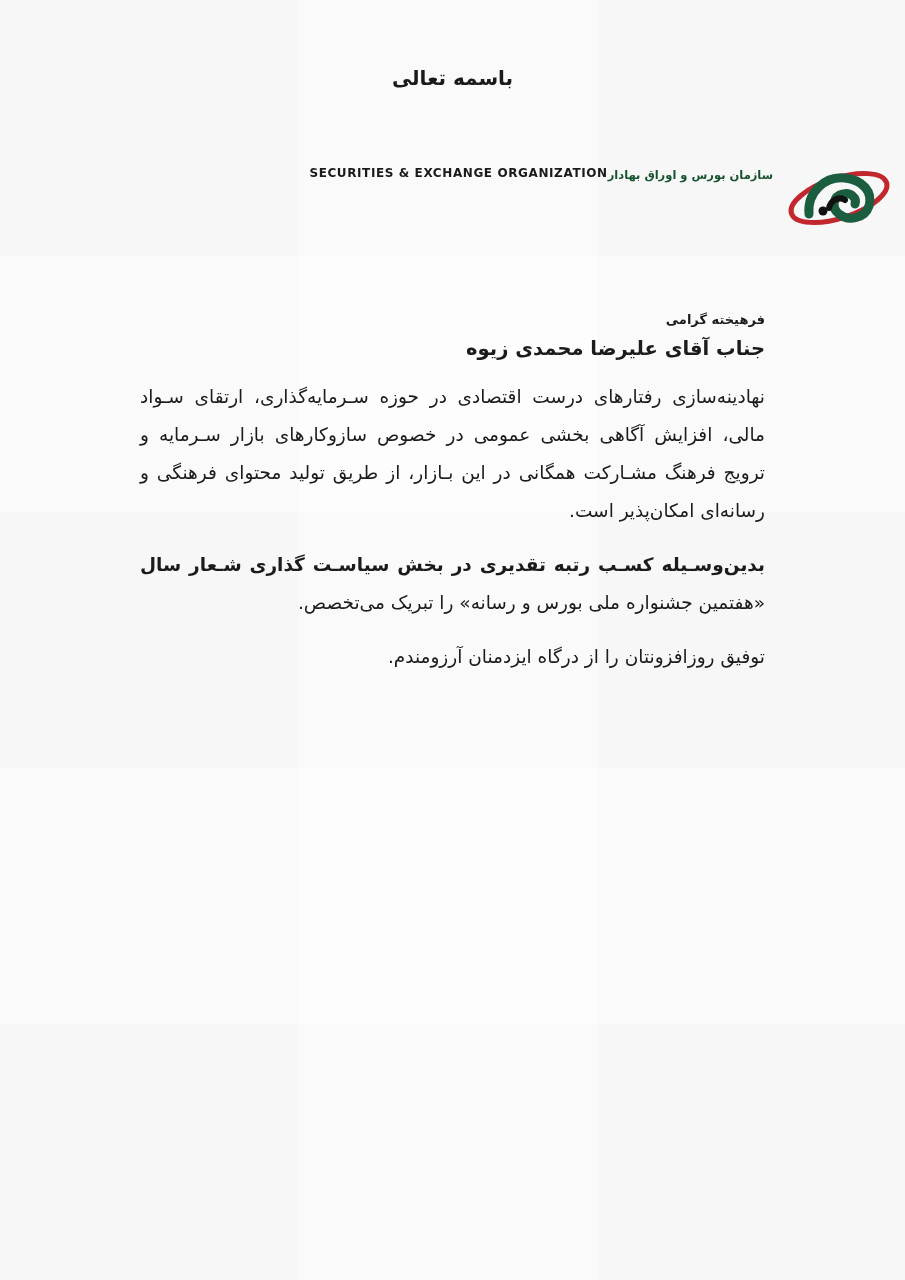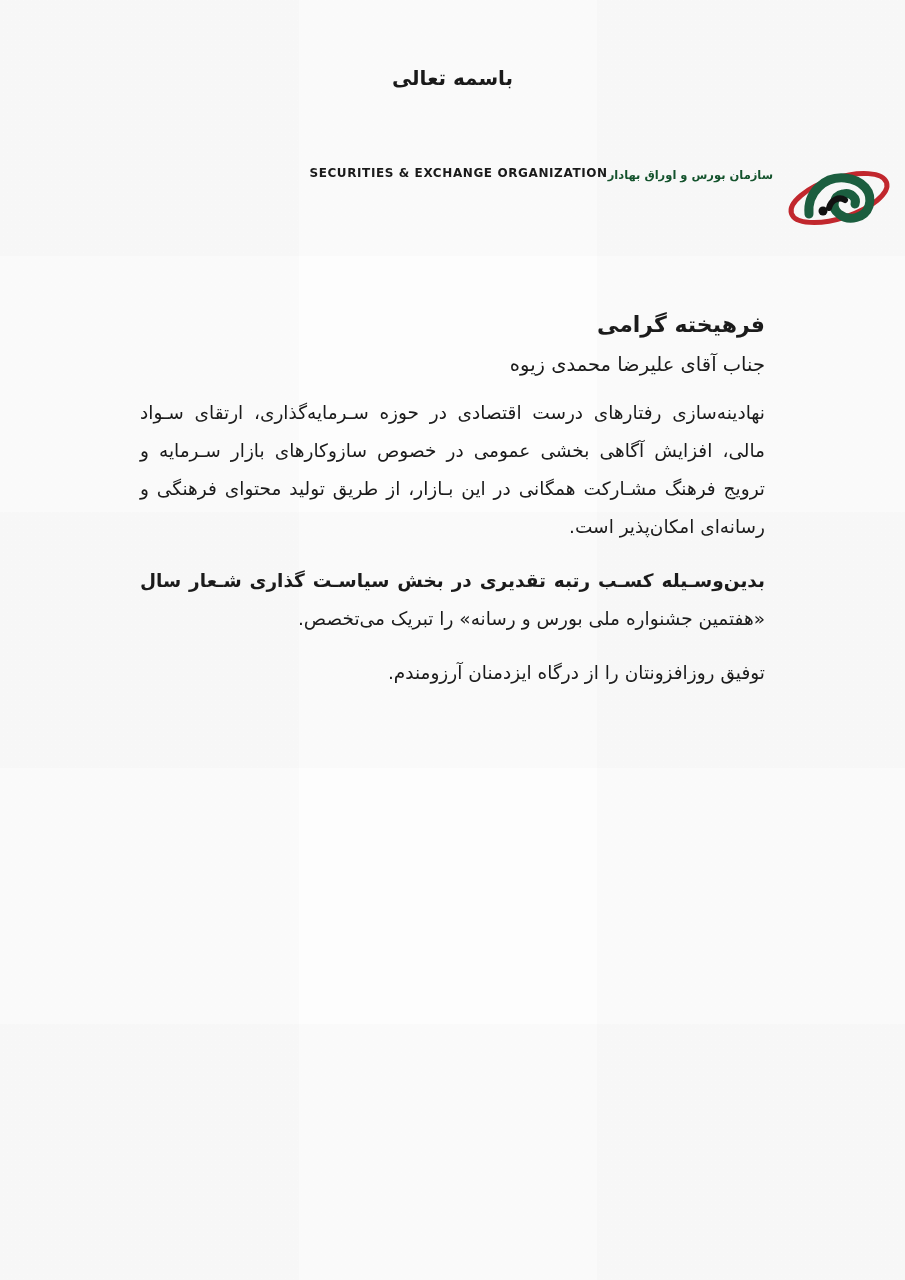--- a/index.html
+++ b/index.html
@@ -86,28 +86,28 @@
     position: absolute;
     top: 312px;
     right: 140px;
     left: 140px;
     text-align: justify;
     text-align-last: right;
     direction: rtl;
   }
   .salutation {
     text-align: center;
-    font-size: 22px;
+    font-size: 13px;
     font-weight: 700;
-    margin-bottom: 16px;
+    margin-bottom: 10px;
   }
   .recipient {
     text-align: center;
     font-size: 19.5px;
-    font-weight: 400;
+    font-weight: 700;
     margin-bottom: 18px;
   }
   .para {
     font-size: 18.5px;
     line-height: 2.05;
     margin: 8px 0 16px 0;
     text-align: justify;
   }
   .para.last-right { text-align: center; }
   .para b { font-weight: 700; }

